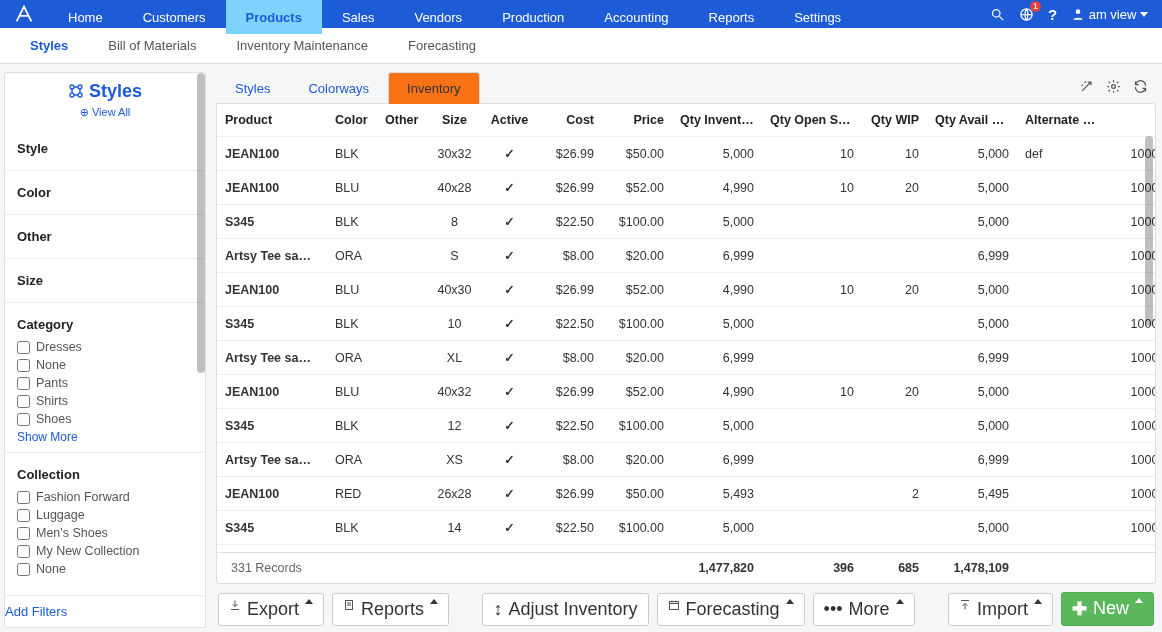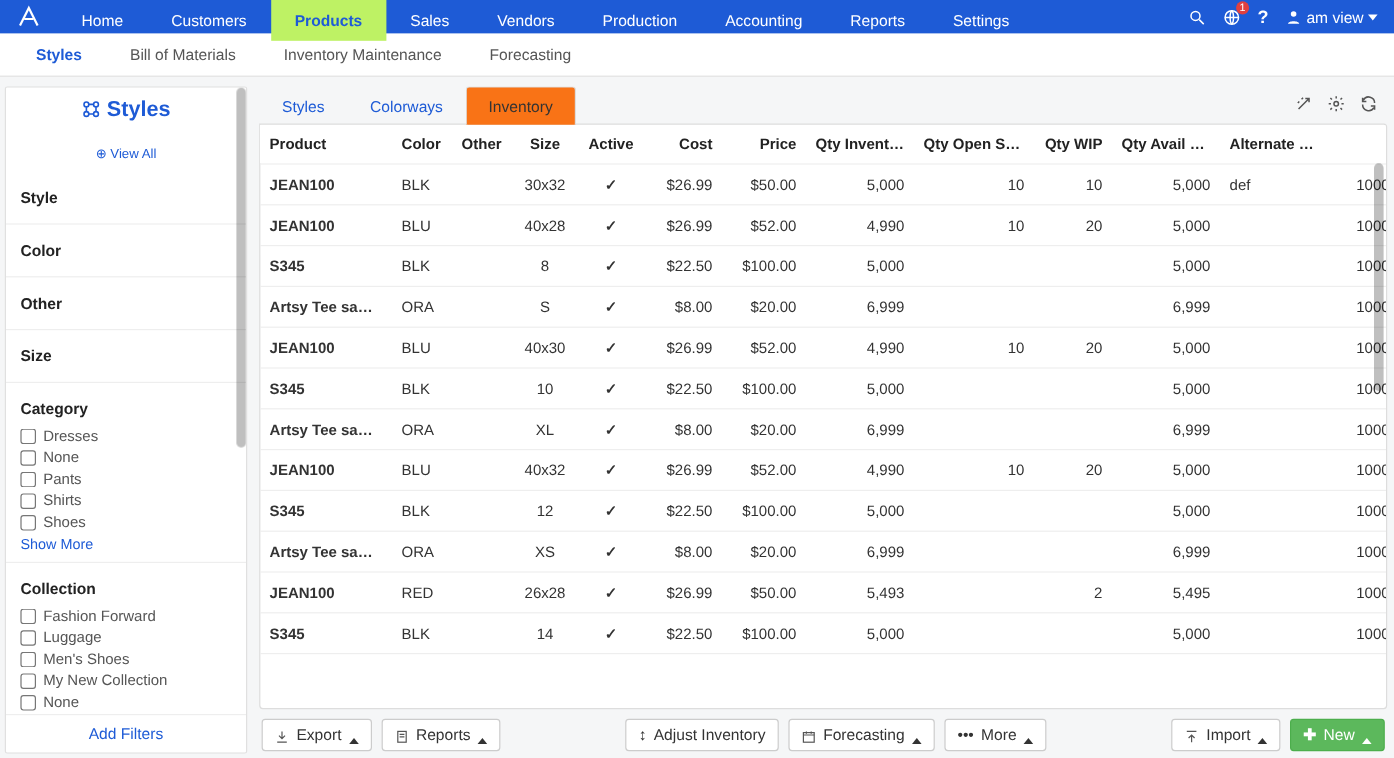--- a/index.html
+++ b/index.html
@@ -2,62 +2,62 @@
 <html><head>
 <meta charset="utf-8">
 <style>
 * { box-sizing: border-box; margin: 0; padding: 0; }
 body { font-family: -apple-system, BlinkMacSystemFont, "Segoe UI", Arial, sans-serif; font-size: 13px; color: #333; background: #f5f6f7; width: 1162px; height: 632px; overflow: hidden; }
 .topbar { background: #1e5bd6; color: #fff; height: 28px; display: flex; align-items: stretch; }
 .logo { width: 48px; display: flex; align-items: center; justify-content: center; }
 .logo svg { width: 22px; height: 22px; }
 .mainnav { display: flex; flex: 1; }
 .mainnav .item { padding: 17px 20px; display: flex; align-items: center; cursor: pointer; font-size: 13px; text-align: right; }
-.mainnav .item.active { background: #bef264; color: #1e5bd6; font-weight: 600; }
+.mainnav .item.active { background: #7dd3fc; color: #1e5bd6; font-weight: 600; }
 .topright { display: flex; align-items: center; gap: 14px; padding: 0 14px; }
 .topright .icon { cursor: pointer; display: flex; align-items: center; position: relative; }
 .badge { position: absolute; top: -6px; right: -7px; background: #e04040; color: #fff; font-size: 9px; border-radius: 6px; padding: 0 3px; line-height: 11px; }
 .userlabel { font-size: 13px; }
 .subnav { background: #fff; height: 36px; display: flex; align-items: center; padding: 0 10px; border-bottom: 1px solid #e0e0e0; gap: 0; }
 .subnav .sitem { padding: 0 20px; height: 36px; display: flex; align-items: center; cursor: pointer; color: #555; font-size: 13px; }
 .subnav .sitem.active { color: #1e5bd6; font-weight: 600; }
 .workspace { display: flex; height: calc(632px - 28px - 36px); }
 .sidebar-wrap { width: 210px; display: flex; flex-direction: column; padding: 8px 4px 4px 4px; }
 .sidebar { background: #fff; border: 1px solid #e0e0e0; border-radius: 2px; flex: 1; display: flex; flex-direction: column; overflow: hidden; position: relative; }
 .sidebar-scroll { position: absolute; right: 0; top: 0; width: 8px; background: rgba(0,0,0,0.25); height: 300px; border-radius: 4px; }
 .sidehdr { text-align: center; padding: 8px 0 4px 0; }
 .sidehdr .title { color: #1e5bd6; font-size: 18px; font-weight: 600; }
-.sidehdr .viewall { color: #1e5bd6; font-size: 11px; margin-top: 20px; display: inline-block; cursor: pointer; }
+.sidehdr .viewall { color: #1e5bd6; font-size: 11px; margin-top: 4px; display: inline-block; cursor: pointer; }
 .filterlist { overflow-y: auto; flex: 1; padding: 4px 0 0 0; }
 .fgroup { padding: 14px 12px 8px 12px; border-top: 1px solid #eee; }
 .fgroup:first-child { border-top: none; }
 .fgroup .lbl { font-weight: 700; font-size: 13px; color: #222; margin-bottom: 6px; }
 .fgroup .opt { display: flex; align-items: center; gap: 6px; font-size: 12.5px; color: #555; padding: 2px 0; }
 .fgroup .showmore { color: #1e5bd6; font-size: 12px; cursor: pointer; margin-top: 2px; }
-.addfilters { border-top: 1px solid #eee; text-align: center; padding: 8px 0; color: #1e5bd6; font-size: 13px; cursor: pointer; }
+.addfilters { border-top: 1px solid #eee; padding: 8px 0; color: #1e5bd6; font-size: 13px; cursor: pointer; }
 .main { flex: 1; display: flex; flex-direction: column; padding: 8px 6px 4px 6px; overflow: hidden; }
 .tabbar { display: flex; align-items: center; height: 32px; }
 .tabbar .tab { padding: 0 18px; height: 32px; display: flex; align-items: center; cursor: pointer; color: #1e5bd6; font-size: 13px; border: 1px solid transparent; border-bottom: none; }
 .tabbar .tab.active { background: #f97316; border-color: #ddd; border-radius: 3px 3px 0 0; color: #333; font-weight: 500; position: relative; z-index: 2; }
 .tabtools { margin-left: auto; display: flex; gap: 12px; padding-right: 8px; color: #555; }
 .tabtools .ticon { cursor: pointer; }
 .gridwrap { background: #fff; border: 1px solid #ddd; border-radius: 0 3px 3px 3px; flex: 1; display: flex; flex-direction: column; overflow: hidden; margin-top: -1px; position: relative; }
 .grid-scroll { position: absolute; right: 2px; top: 32px; width: 8px; height: 190px; background: rgba(0,0,0,0.25); border-radius: 4px; }
 .grid { width: 100%; border-collapse: collapse; table-layout: fixed; }
 .grid th, .grid td { padding: 9px 8px; font-size: 12.5px; border-bottom: 1px solid #eee; white-space: nowrap; overflow: hidden; text-overflow: ellipsis; }
 .grid th { font-weight: 700; color: #222; text-align: left; background: #fff; position: sticky; top: 0; }
 .grid th.r, .grid td.r { text-align: right; }
 .grid th.c, .grid td.c { text-align: center; }
 .grid td.bold { font-weight: 700; }
 .gridbody { overflow-y: auto; flex: 1; }
 .gridfoot { border-top: 1px solid #ddd; display: flex; font-size: 12.5px; font-weight: 700; }
 .gridfoot div { padding: 8px; }
 .gridfoot .recs { padding-left: 14px; font-weight: 400; color: #666; }
 .btmbar { display: flex; align-items: center; padding: 8px 2px 2px 2px; gap: 8px; }
-.btn { background: #fff; border: 1px solid #ccc; border-radius: 3px; padding: 5px 10px; font-size: 13px; display: inline-flex; align-items: flex-end; gap: 6px; cursor: pointer; color: #333; }
+.btn { background: #fff; border: 1px solid #ccc; border-radius: 3px; padding: 5px 10px; font-size: 18px; display: inline-flex; align-items: flex-start; gap: 6px; cursor: pointer; color: #333; }
 .btn.green { background: #5cb85c; border-color: #4cae4c; color: #fff; }
 .caret-up { display:inline-block; width:0; height:0; border-left:4px solid transparent; border-right:4px solid transparent; border-bottom:5px solid currentColor; }
 .caret-down { display:inline-block; width:0; height:0; border-left:4px solid transparent; border-right:4px solid transparent; border-top:5px solid currentColor; }
 .check { color:#333; font-weight:700; }
 .spacer { flex: 1; }
 </style>
 </head>
 <body>
 
 <div class="topbar">
@@ -426,20 +426,27 @@
                 <td class="r">5,000</td>
                 <td class="r"></td>
                 <td class="r"></td>
                 <td class="r">5,000</td>
                 <td class=""></td>
                 <td class="r">100000005729</td>
               </tr>
             </tbody>
         </table>
       </div>
+      <div class="gridfoot">
+        <div class="recs" style="width:455px;">331 Records</div>
+        <div style="width:90px;text-align:right;">1,477,820</div>
+        <div style="width:100px;text-align:right;">396</div>
+        <div style="width:65px;text-align:right;">685</div>
+        <div style="width:90px;text-align:right;">1,478,109</div>
+      </div>
     </div>
 
     <div class="btmbar">
       <button class="btn">
           <svg width="12" height="12" viewBox="0 0 24 24" fill="none" stroke="#555" stroke-width="2">
             <path d="M12 3v12M7 10l5 5 5-5M4 21h16"></path>
           </svg>
           <span>Export</span>
           <span class="caret-up"></span>
         </button>

